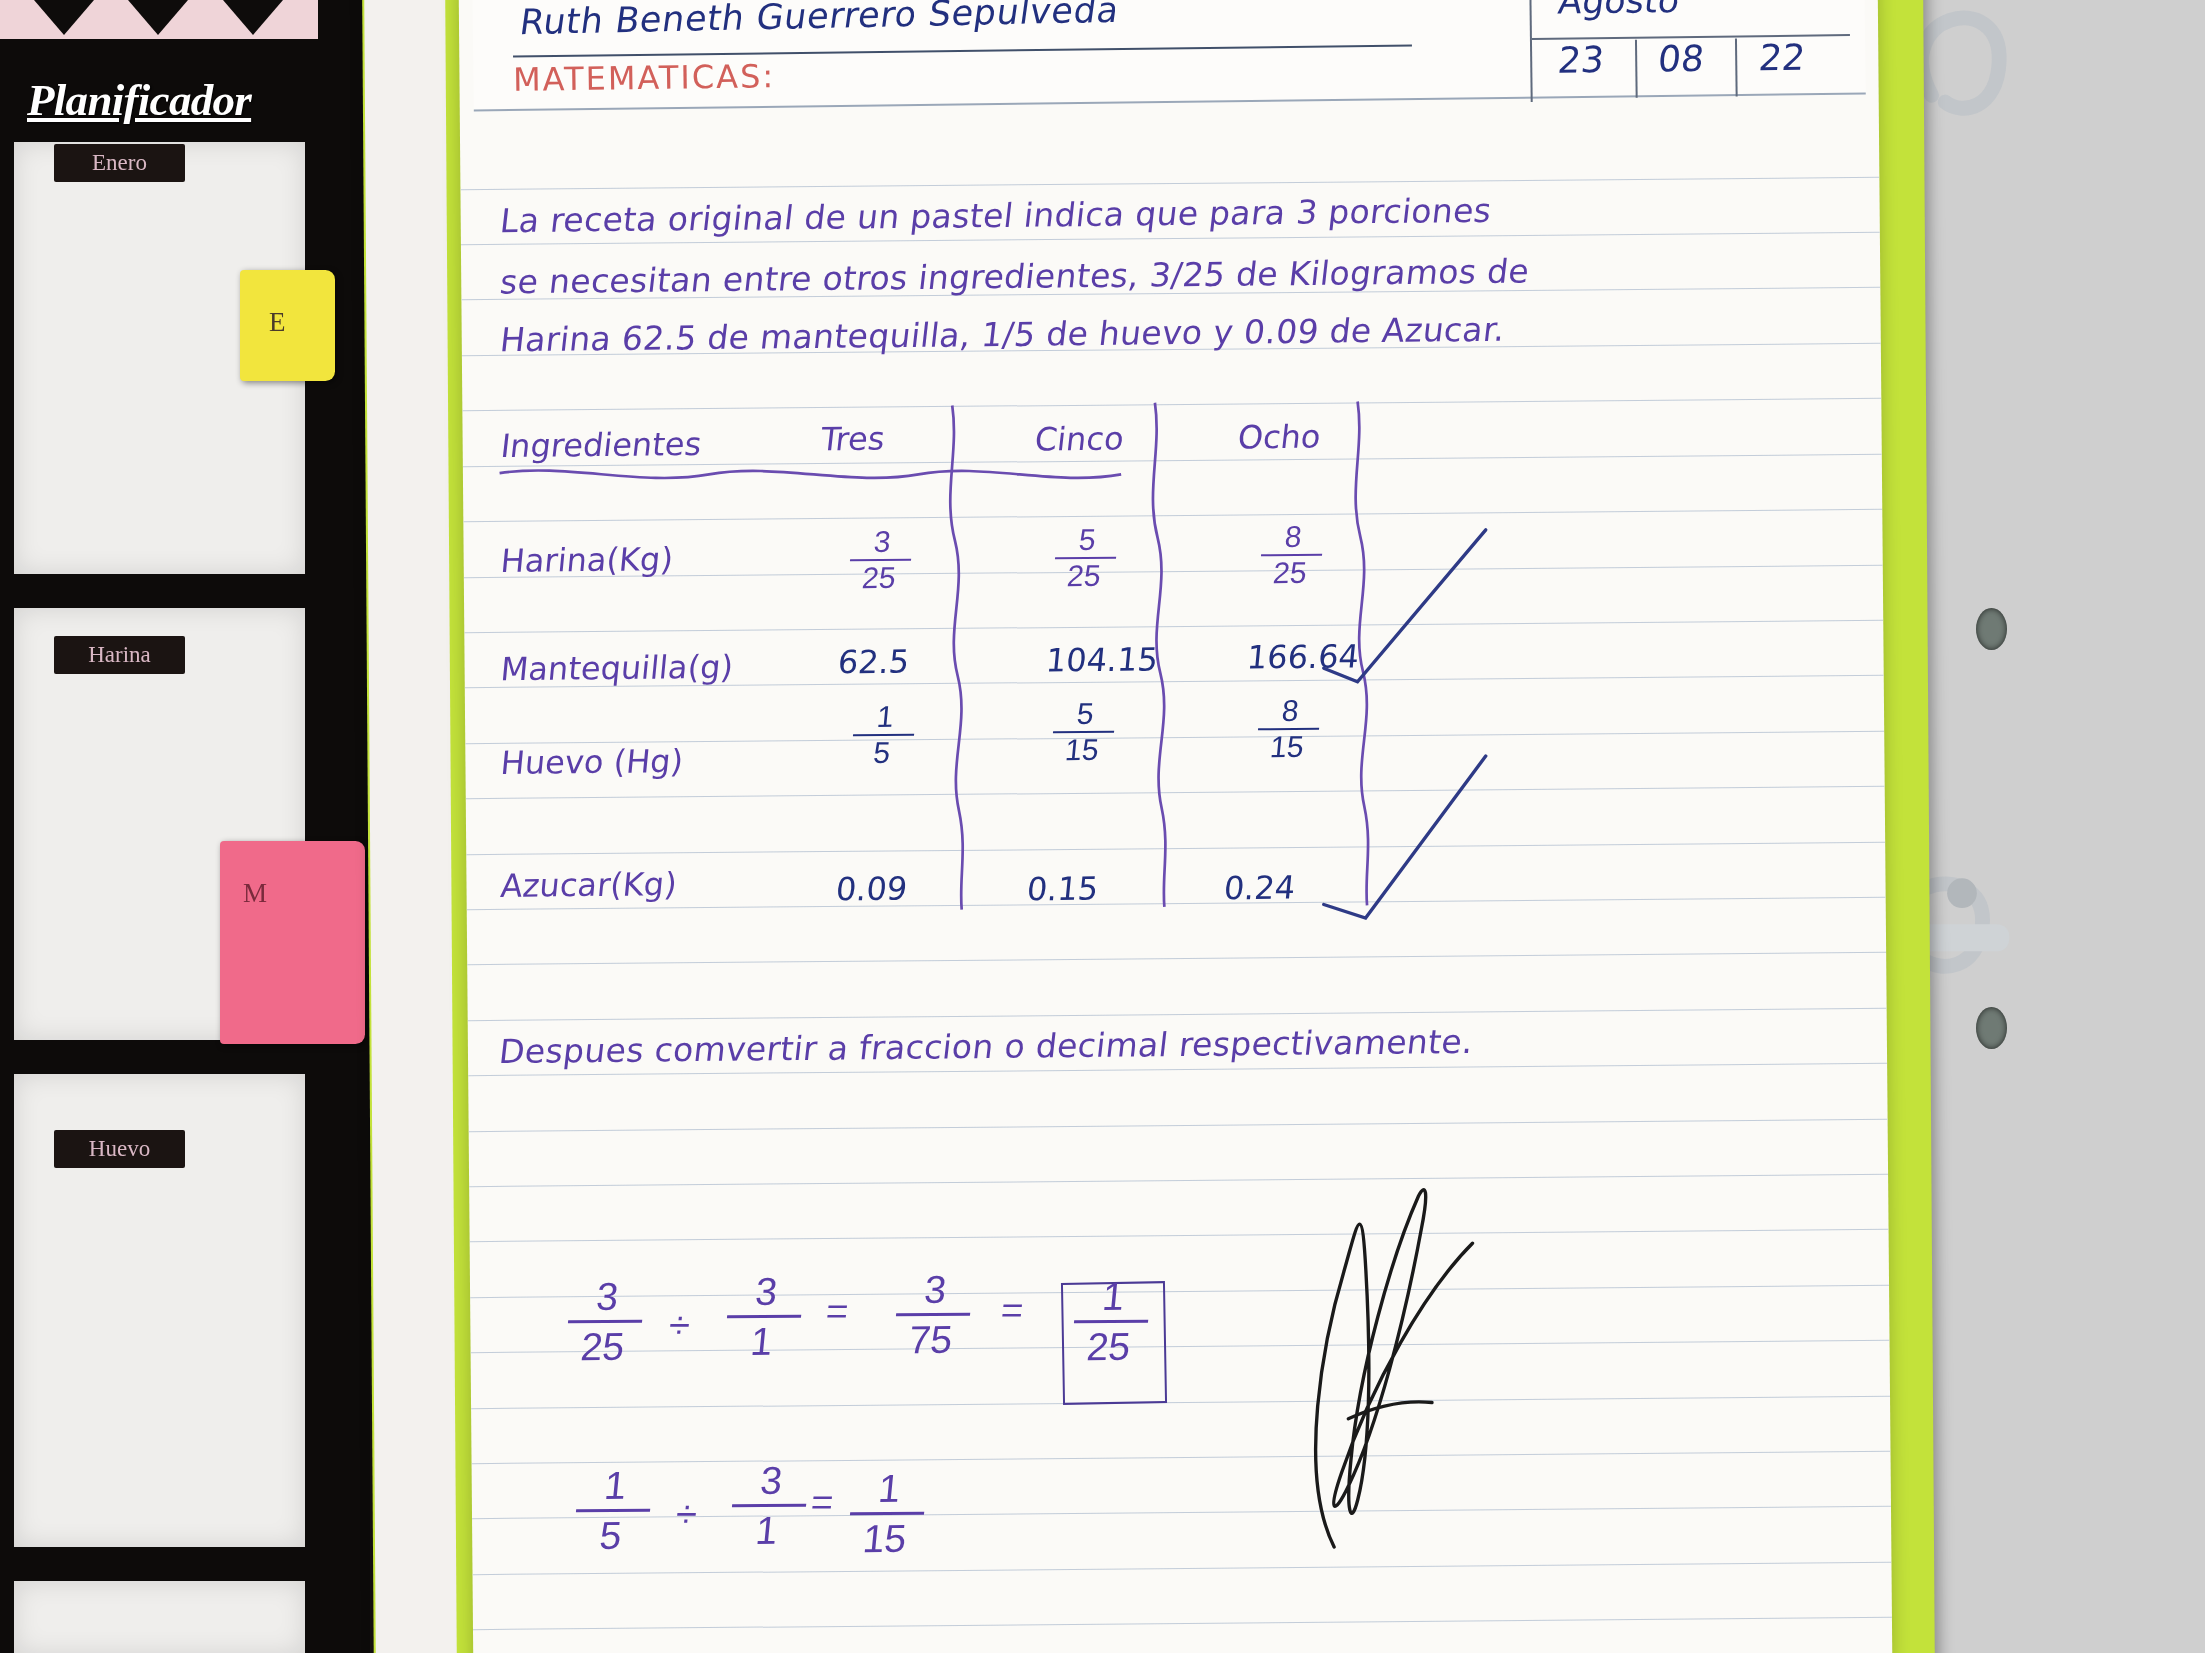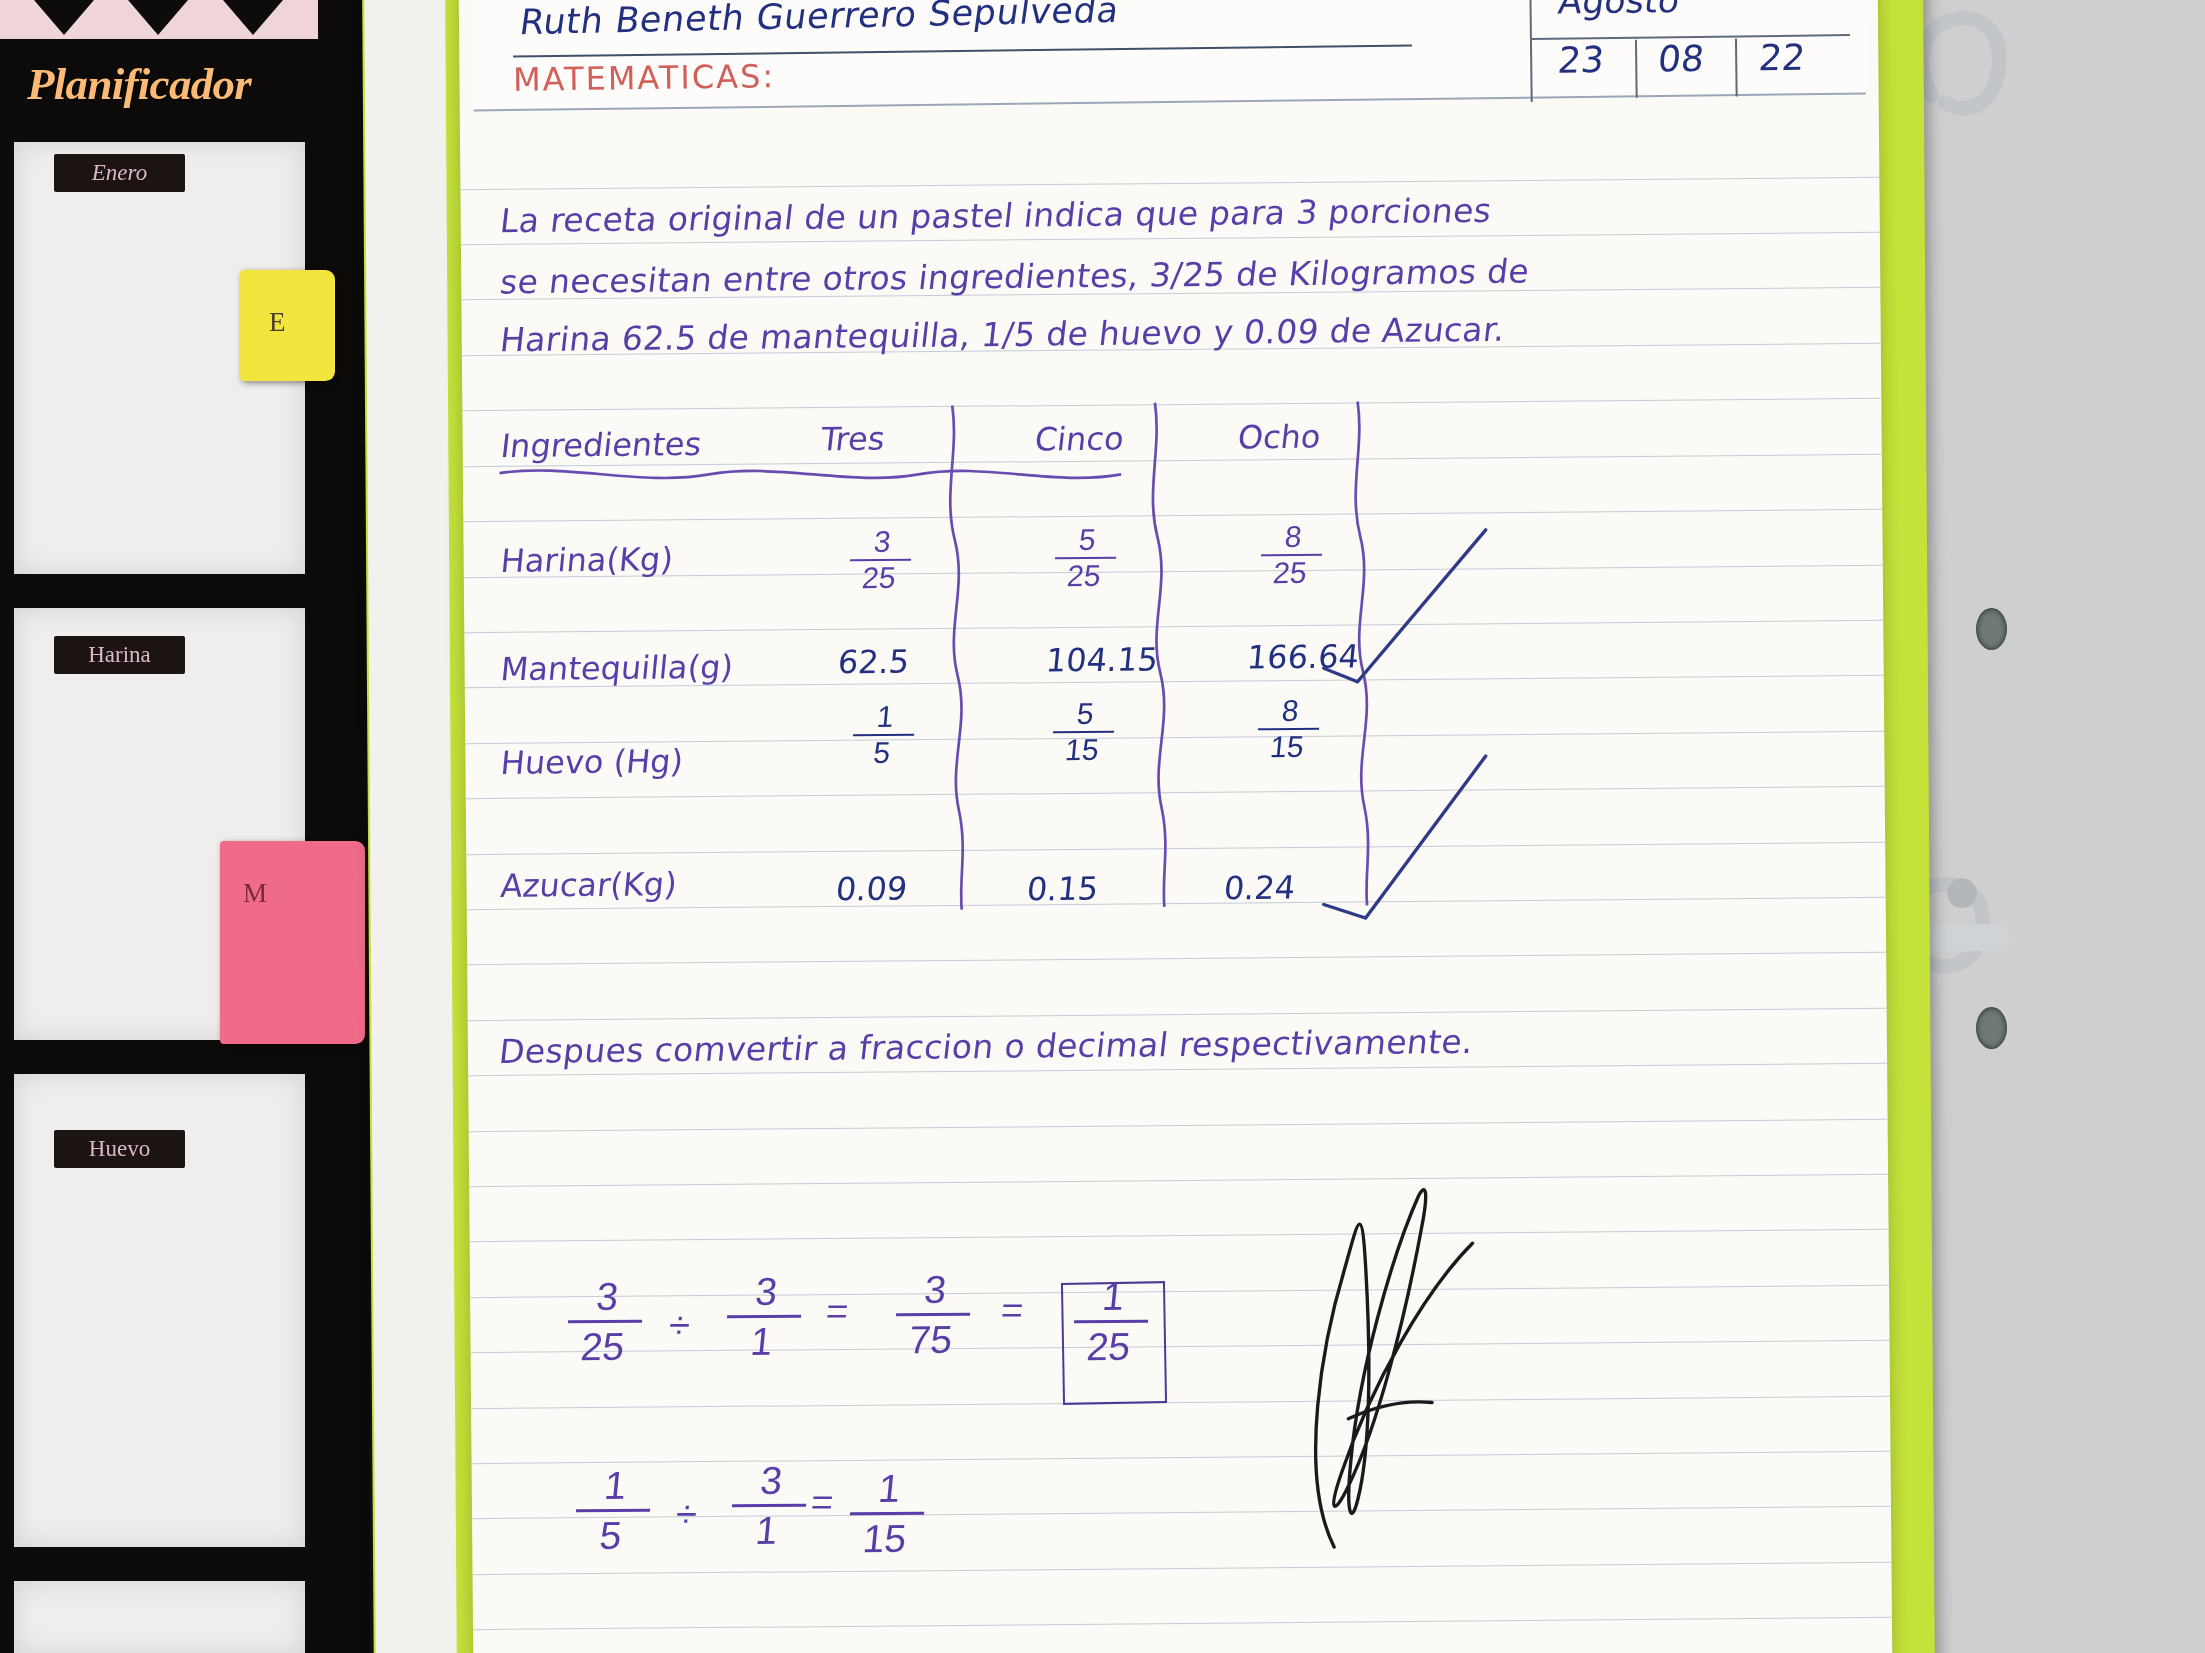--- a/index.html
+++ b/index.html
@@ -32,29 +32,30 @@
   .pink-notch {
     position: absolute;
     top: 0;
     width: 0; height: 0;
     border-left: 30px solid transparent;
     border-right: 30px solid transparent;
     border-top: 35px solid #0e0c0b;
   }
   .planner-title {
     position: absolute;
-    left: 27px; top: 58px;
+    left: 27px; top: 74px;
     width: 318px;
     font-size: 45px;
     font-style: italic;
     font-weight: bold;
-    color: #fdba74;
+    color: #ffffff;
     letter-spacing: -0.7px;
     text-shadow: 1.4px 1.4px 2px rgba(0,0,0,.7);
     font-family: "Liberation Serif", serif;
+    text-decoration: underline;
   }
   .month-block {
     position: absolute;
     left: 13.5px;
     width: 291px;
     background: #efeeec;
     box-shadow: inset 0 0 27px rgba(0,0,0,.12);
   }
   .month-label {
     position: absolute;
@@ -288,21 +289,21 @@
 
   <div id="planner">
     <div class="planner-pink-top"></div>
     <div class="pink-notch" style="left:34px;"></div>
     <div class="pink-notch" style="left:128px;"></div>
     <div class="pink-notch" style="left:223px;"></div>
 
     <div class="planner-title">Planificador</div>
 
     <div class="month-block" style="top:142px; height:432px;"></div>
-    <div class="month-label" style="top:154px;font-style:italic;">Enero</div>
+    <div class="month-label" style="top:144px;">Enero</div>
 
     <div class="month-block" style="top:608px; height:432px;"></div>
     <div class="month-label" style="top:636px;">Harina</div>
 
     <div class="month-block" style="top:1074px; height:473px;"></div>
     <div class="month-label" style="top:1130px;">Huevo</div>
 
     <div class="month-block" style="top:1581px; height:74px;"></div>
 
     <div class="tab" style="left:240px; top:270px; width:95px; height:111px; background:#f2e53d;"></div>

